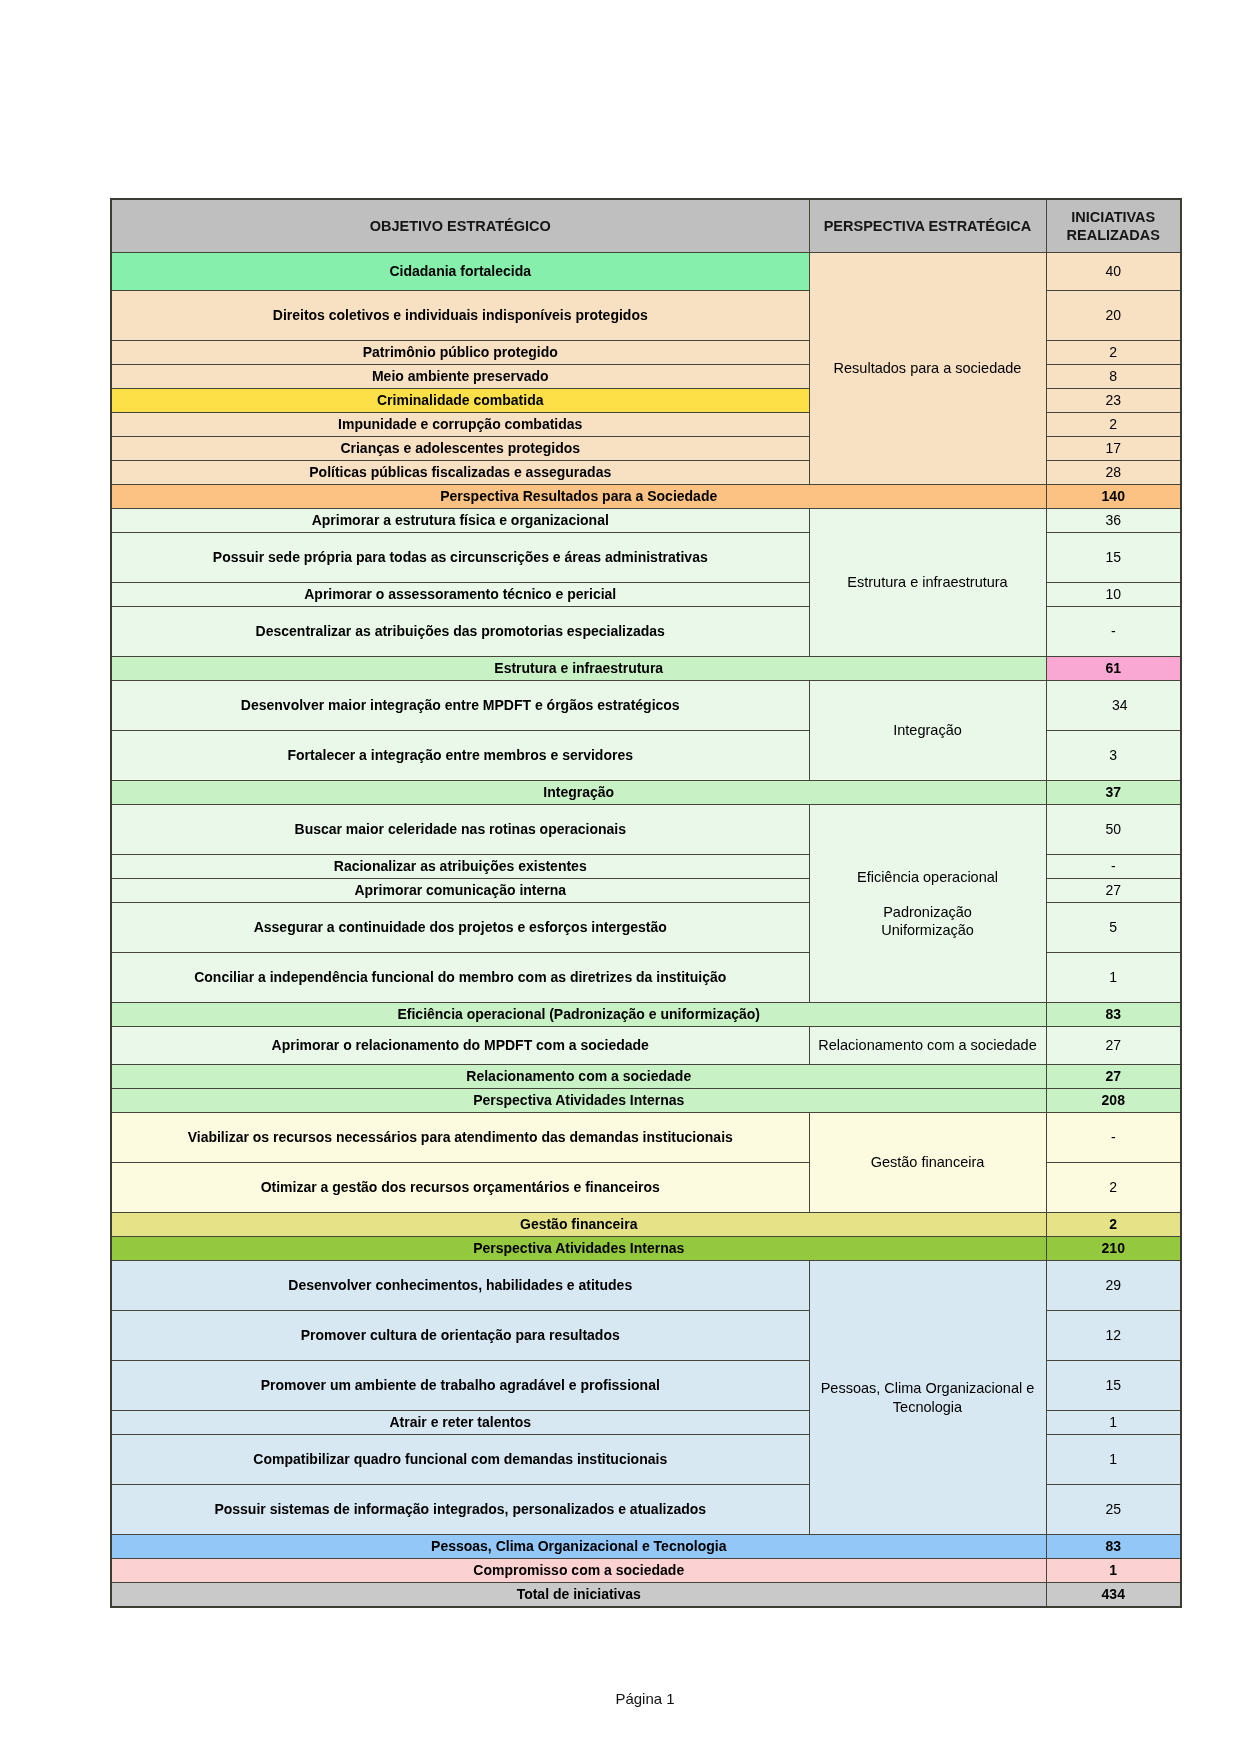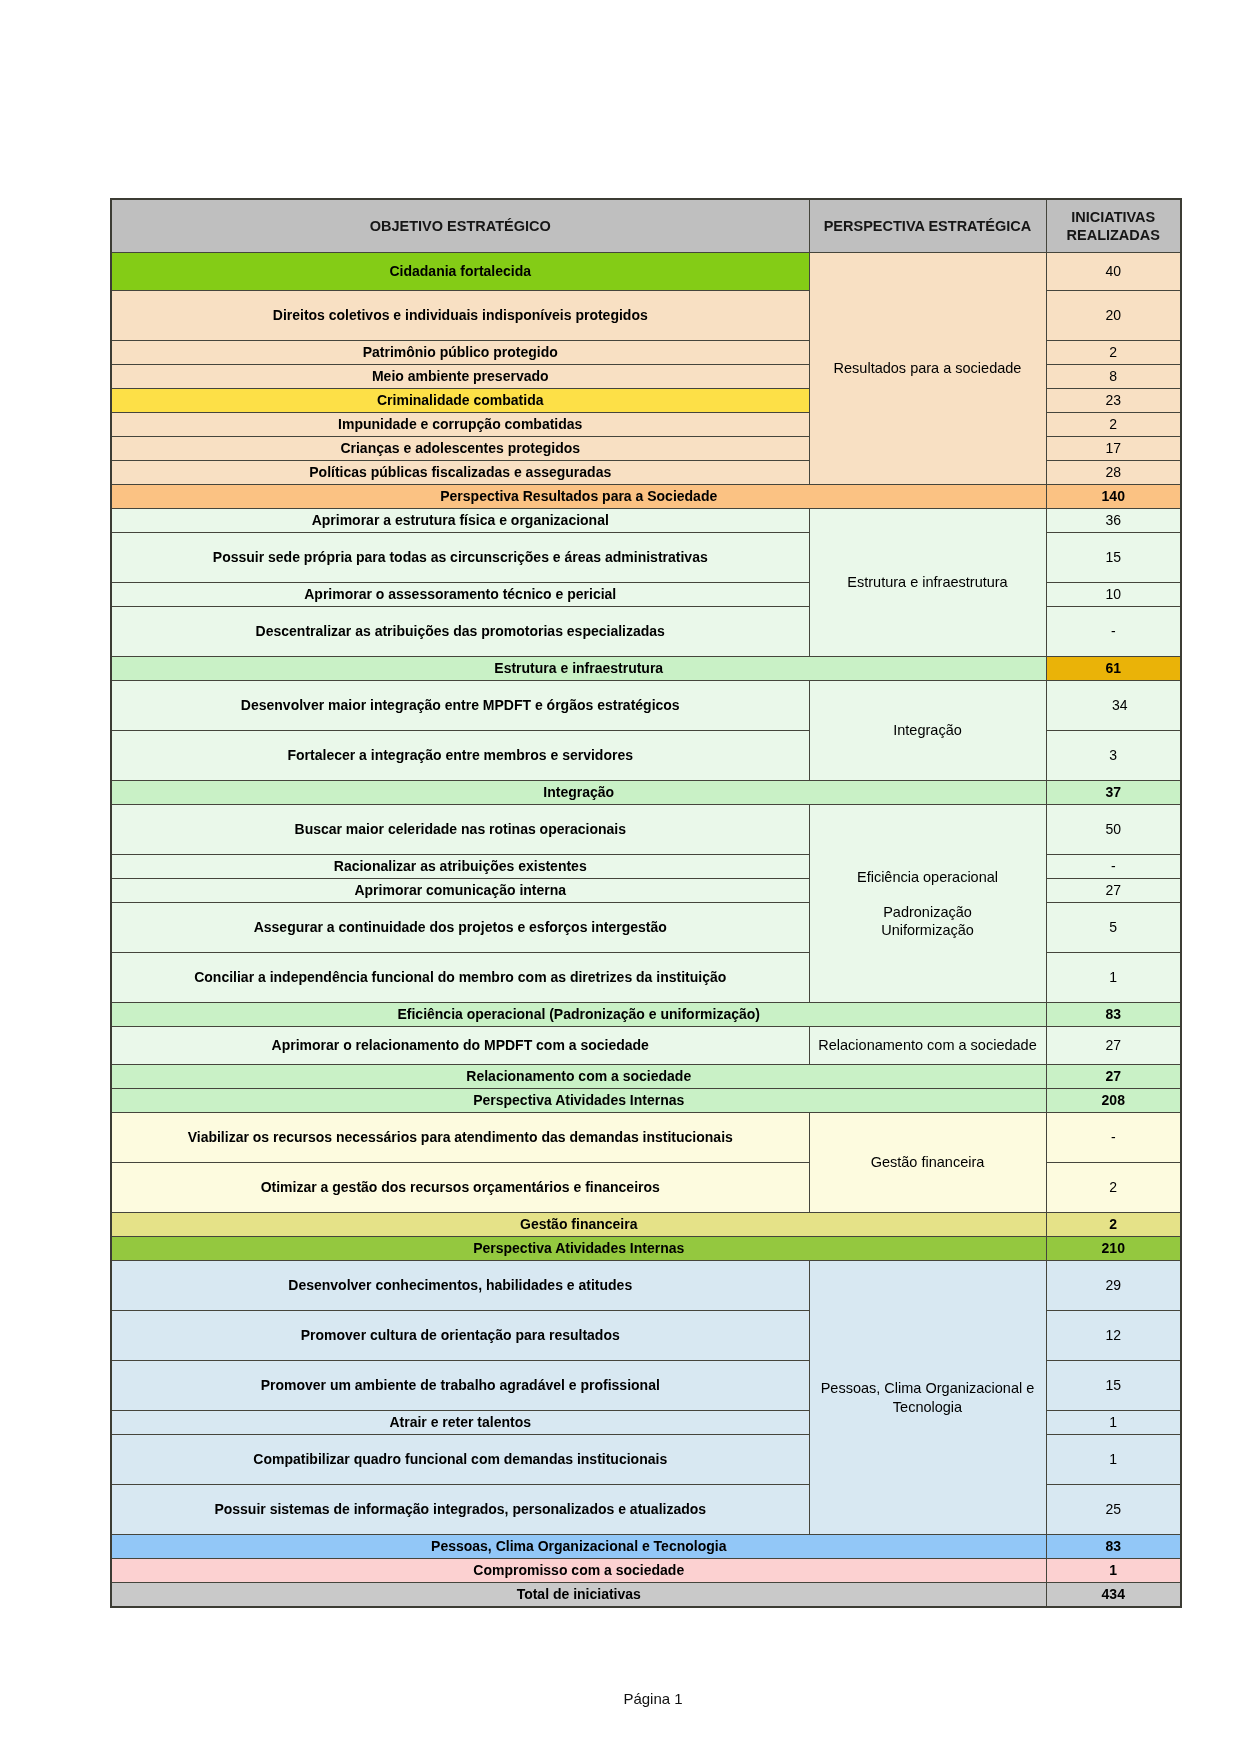--- a/index.html
+++ b/index.html
@@ -26,21 +26,21 @@
   }
   th{
     background:#bfbfbf;font-weight:700;font-size:14.5px;height:48px;color:#161616;
   }
   td.obj{font-weight:700;}
   td.persp{font-weight:400;font-size:14.5px;}
   td.val{font-weight:400;}
   tr.summaryrow td{font-weight:700;}
   .persp-gap{height:1.15em;}
   .page-footer{
-    position:absolute;top:1690px;left:118px;width:1070px;
+    position:absolute;top:1690px;left:110px;width:1070px;
     text-align:center;font-size:15px;font-weight:400;color:#111;
   }
 </style>
 </head>
 <body>
 
 <div class="sheet">
 
 
   <table class="summary">
@@ -51,21 +51,21 @@
     </colgroup>
     <thead>
       <tr>
         <th>OBJETIVO ESTRATÉGICO</th>
         <th>PERSPECTIVA ESTRATÉGICA</th>
         <th>INICIATIVAS REALIZADAS</th>
       </tr>
     </thead>
     <tbody id="tbody">
         <tr style="height: 38px;">
-          <td class="obj" style="background: #84cc16;">Cidadania fortalecida</td>
+          <td class="obj" style="background: #86efac;">Cidadania fortalecida</td>
           <td class="persp" rowspan="8" style="background: rgb(248, 224, 195);">
             <div>Resultados para a sociedade</div>
           </td>
           <td class="val" style="background: rgb(248, 224, 195);">40</td>
         </tr>
         <tr style="height: 50px;">
           <td class="obj" style="background: rgb(248, 224, 195);">Direitos coletivos e individuais indisponíveis protegidos</td>
           <td class="val" style="background: rgb(248, 224, 195);">20</td>
         </tr>
         <tr style="height: 24px;">
@@ -110,21 +110,21 @@
         <tr style="height: 24px;">
           <td class="obj" style="background: rgb(234, 248, 234);">Aprimorar o assessoramento técnico e pericial</td>
           <td class="val" style="background: rgb(234, 248, 234);">10</td>
         </tr>
         <tr style="height: 50px;">
           <td class="obj" style="background: rgb(234, 248, 234);">Descentralizar as atribuições das promotorias especializadas</td>
           <td class="val" style="background: rgb(234, 248, 234);">-</td>
         </tr>
         <tr class="summaryrow" style="height: 24px;">
           <td colspan="2" style="background: rgb(201, 241, 198);">Estrutura e infraestrutura</td>
-          <td class="val" style="background: #eab308;">61</td>
+          <td class="val" style="background: #f9a8d4;">61</td>
         </tr>
         <tr style="height: 50px;">
           <td class="obj" style="background: rgb(234, 248, 234);">Desenvolver maior integração entre MPDFT e órgãos estratégicos</td>
           <td class="persp" rowspan="2" style="background: rgb(234, 248, 234);">
             <div>Integração</div>
           </td>
           <td class="val" style="background: rgb(234, 248, 234); padding-left: 18px;">34</td>
         </tr>
         <tr style="height: 50px;">
           <td class="obj" style="background: rgb(234, 248, 234);">Fortalecer a integração entre membros e servidores</td>

